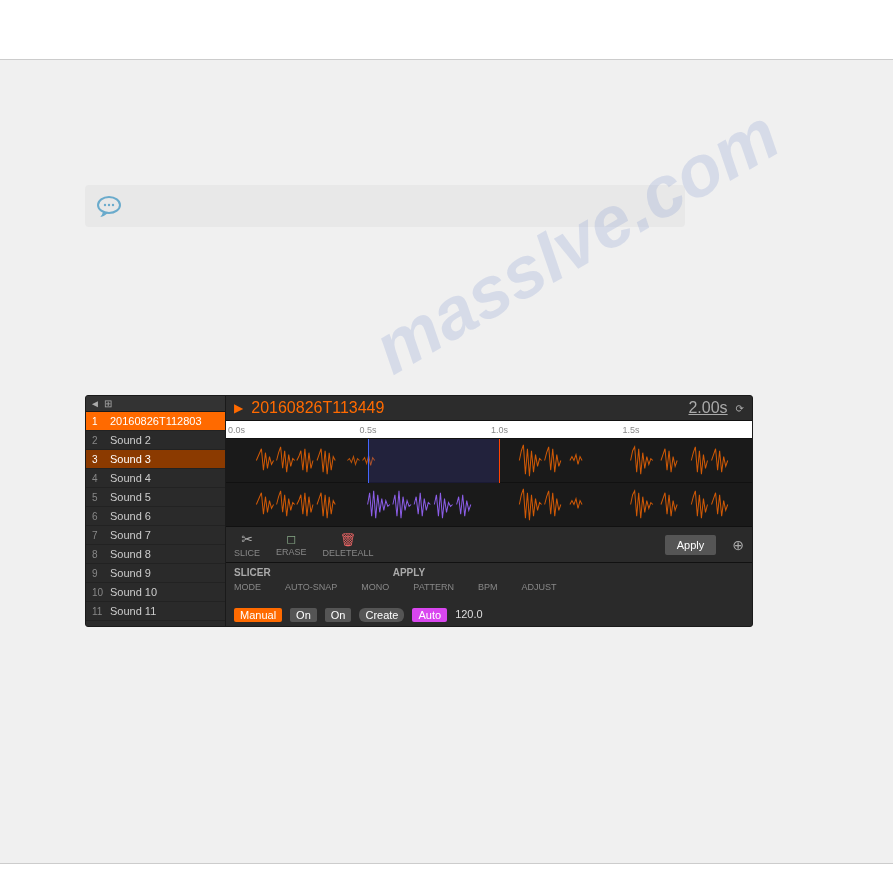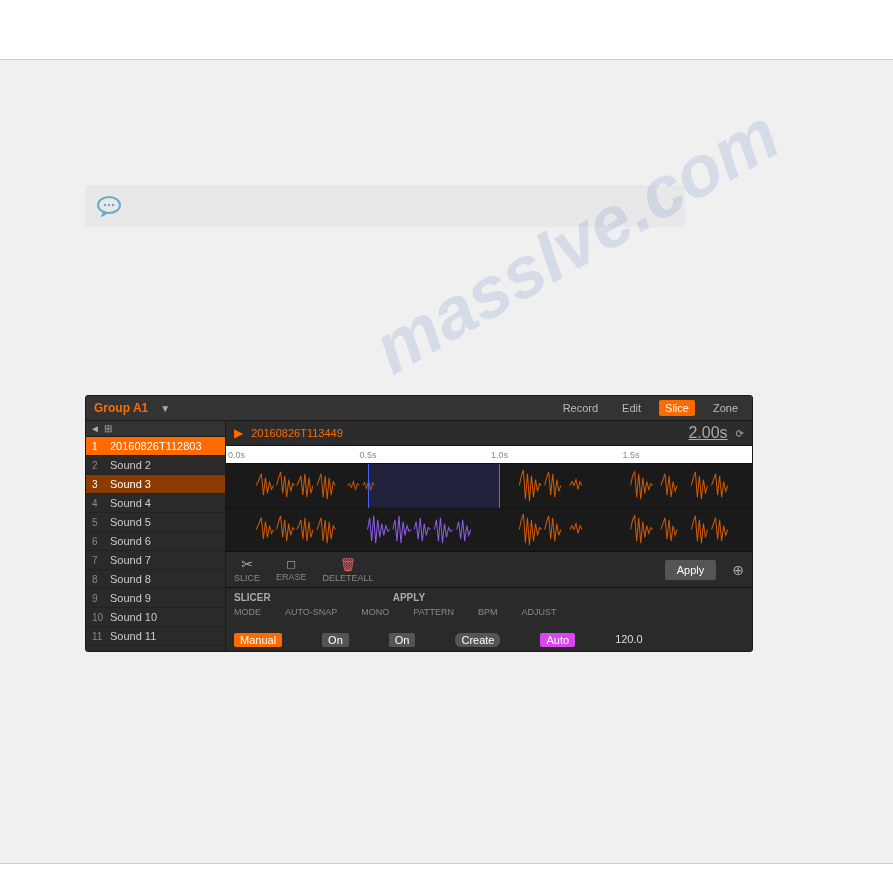--- a/index.html
+++ b/index.html
@@ -175,21 +175,21 @@
       padding: 3px 8px;
       gap: 8px;
       border-bottom: 1px solid #111;
     }
     .play-icon {
       color: #ff6a00;
       font-size: 12px;
     }
     .file-name {
       color: #ff6a00;
-      font-size: 11px;
+      font-size: 16px;
     }
     .time-display {
       color: #aaa;
       font-size: 16px;
       margin-left: auto;
       text-decoration: underline;
     }
     .loop-icon {
       color: #aaa;
       font-size: 10px;
@@ -323,21 +323,21 @@
       gap: 24px;
       margin-bottom: 16px;
     }
     .settings-label {
       color: #888;
       font-size: 9px;
       text-transform: uppercase;
     }
     .settings-values {
       display: flex;
-      gap: 40px;
+      gap: 8px;
     }
     .settings-value {
       color: #ddd;
       font-size: 11px;
     }
     .settings-section-labels {
       display: flex;
       gap: 92px;
       margin-bottom: 4px;
     }
@@ -372,29 +372,20 @@
       <circle cx="14" cy="13" r="1.2" fill="#6aabcc"></circle>
       <circle cx="18" cy="13" r="1.2" fill="#6aabcc"></circle>
     </svg>
   </span>
 </div>
 
 <div class="watermark">massIve.com</div>
 
 <div class="daw-panel">
 
-  <div class="daw-header">
-    <span class="group-name">Group A1</span>
-    <span class="group-arrow">▼</span>
-    <span style="flex:1"></span>
-    <button class="tab-btn">Record</button>
-    <button class="tab-btn">Edit</button>
-    <button class="tab-btn active">Slice</button>
-    <button class="tab-btn">Zone</button>
-  </div>
 
   <div class="daw-content">
 
     <div class="sound-list">
       <div class="sound-list-header">
         <span class="nav-arrows">◄</span>
         <span class="grid-icon">⊞</span>
       </div>
 
       <div class="sound-row active">

